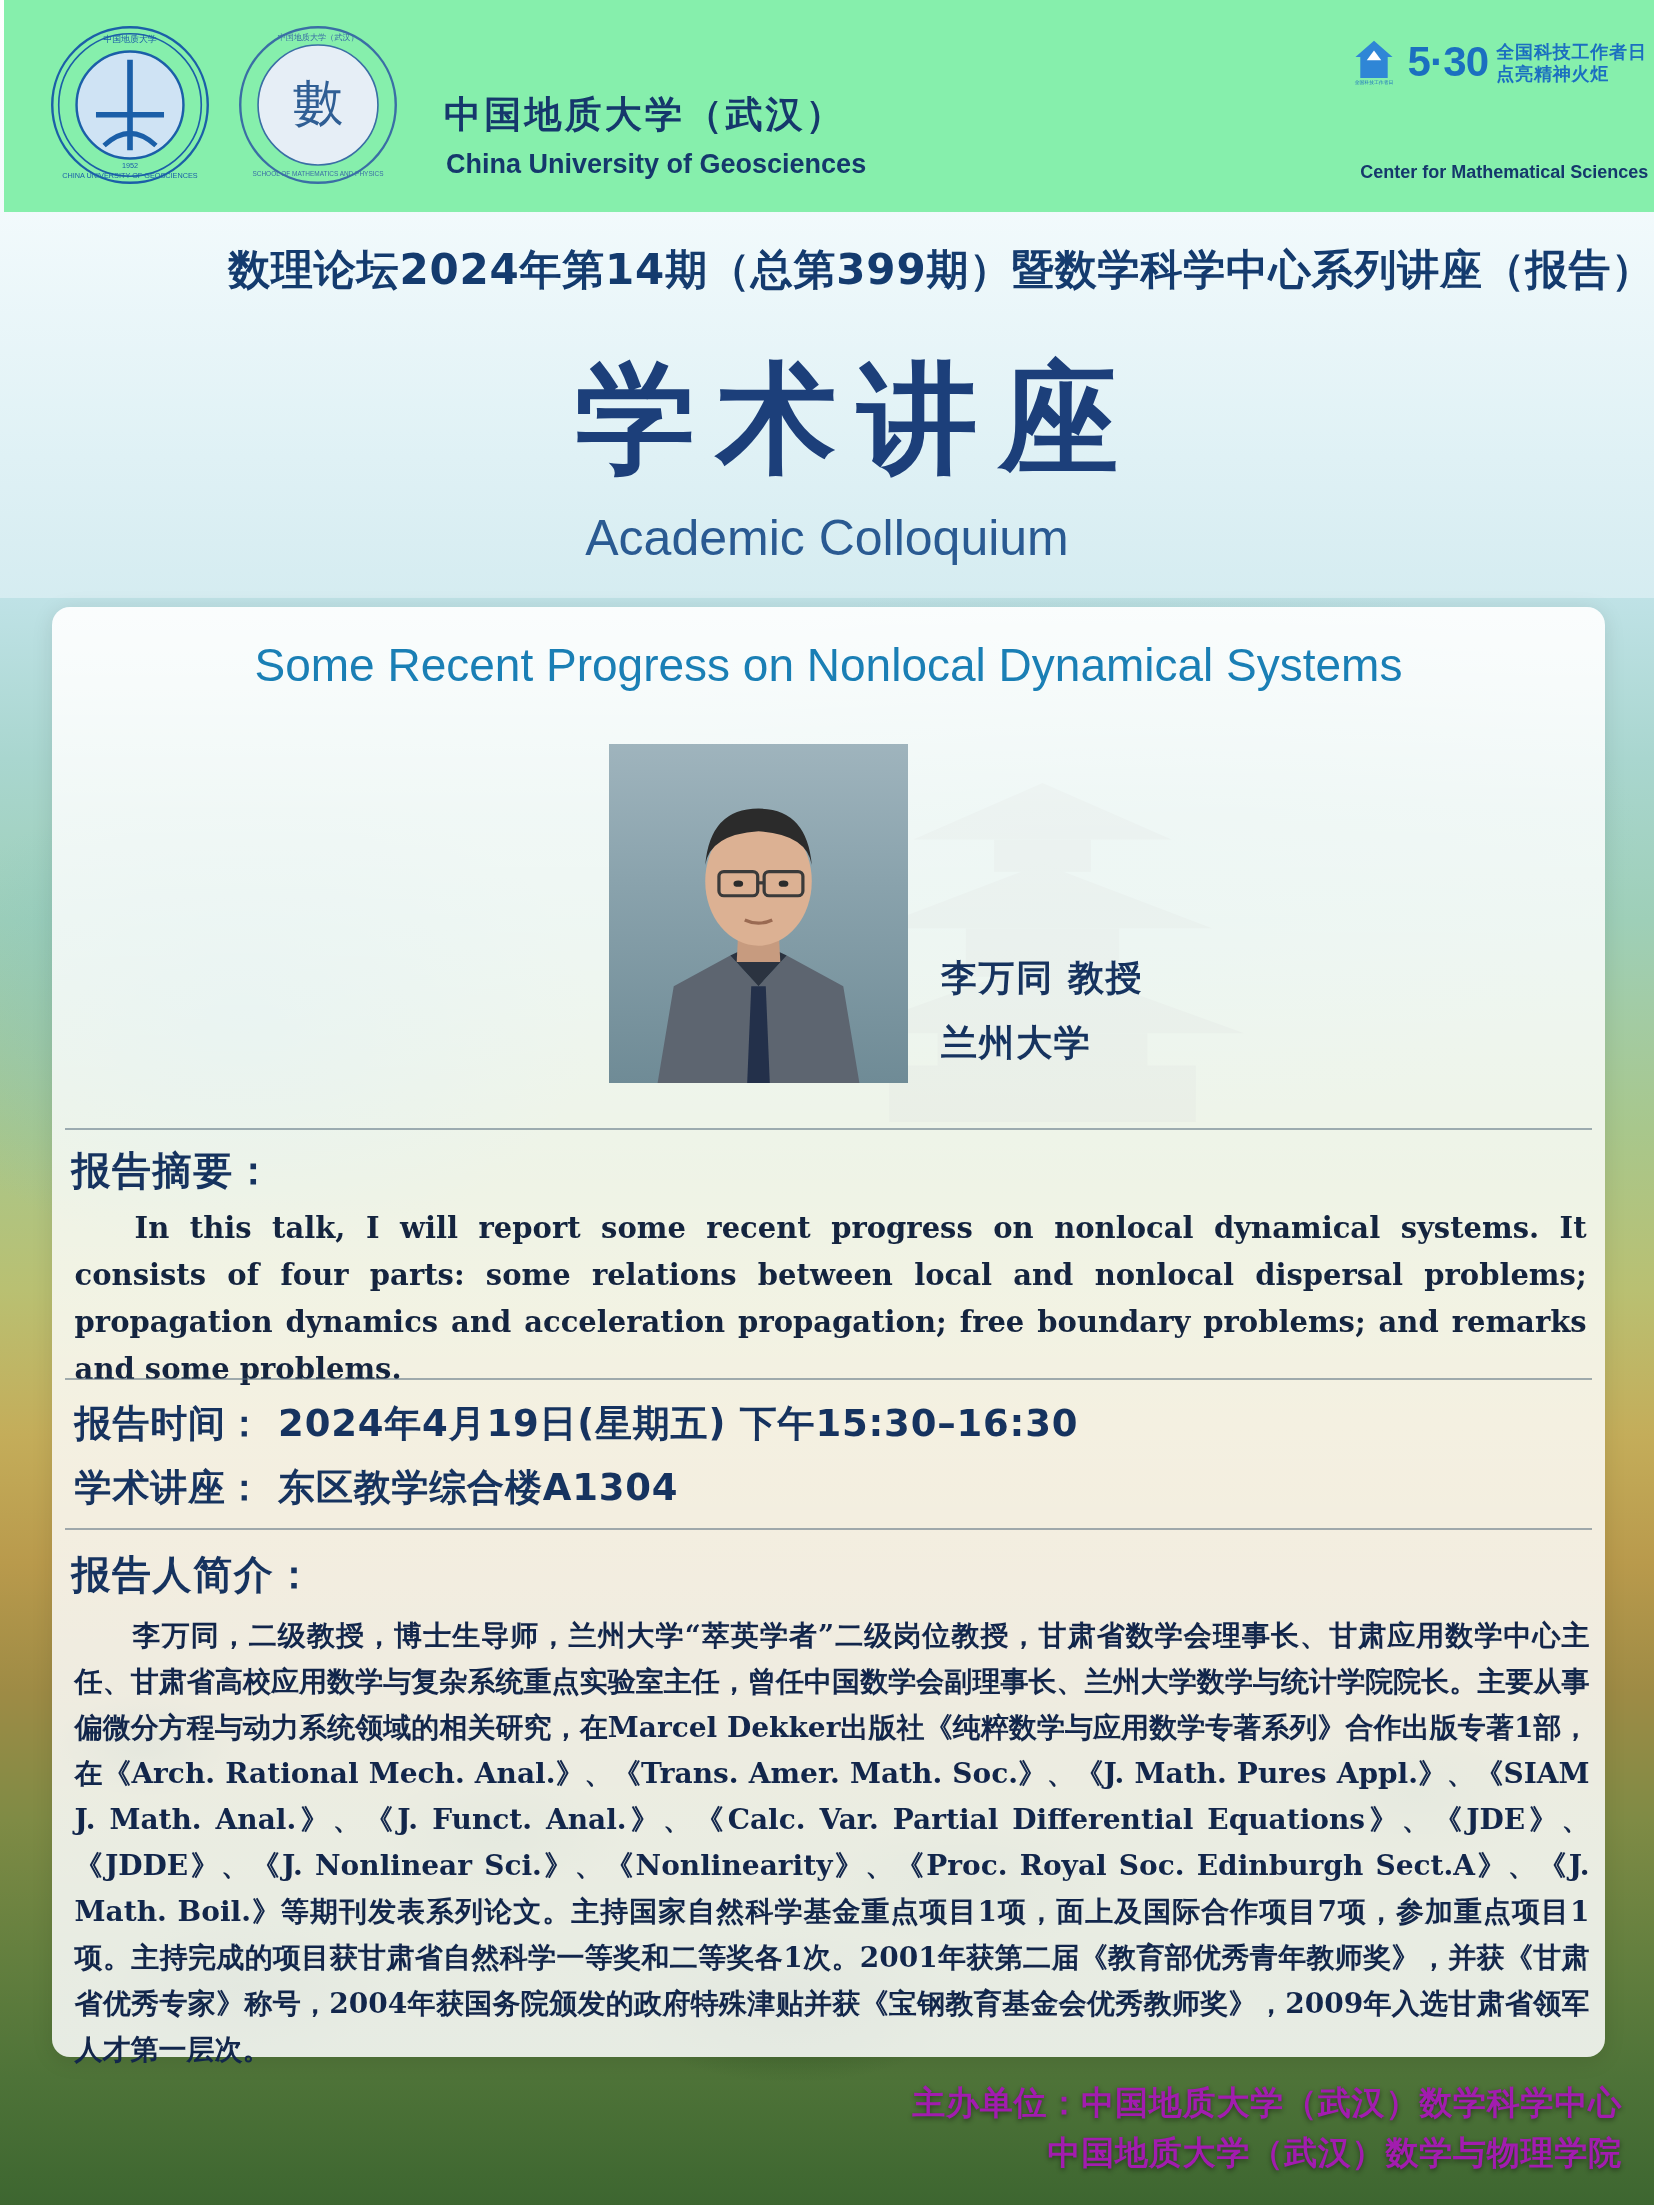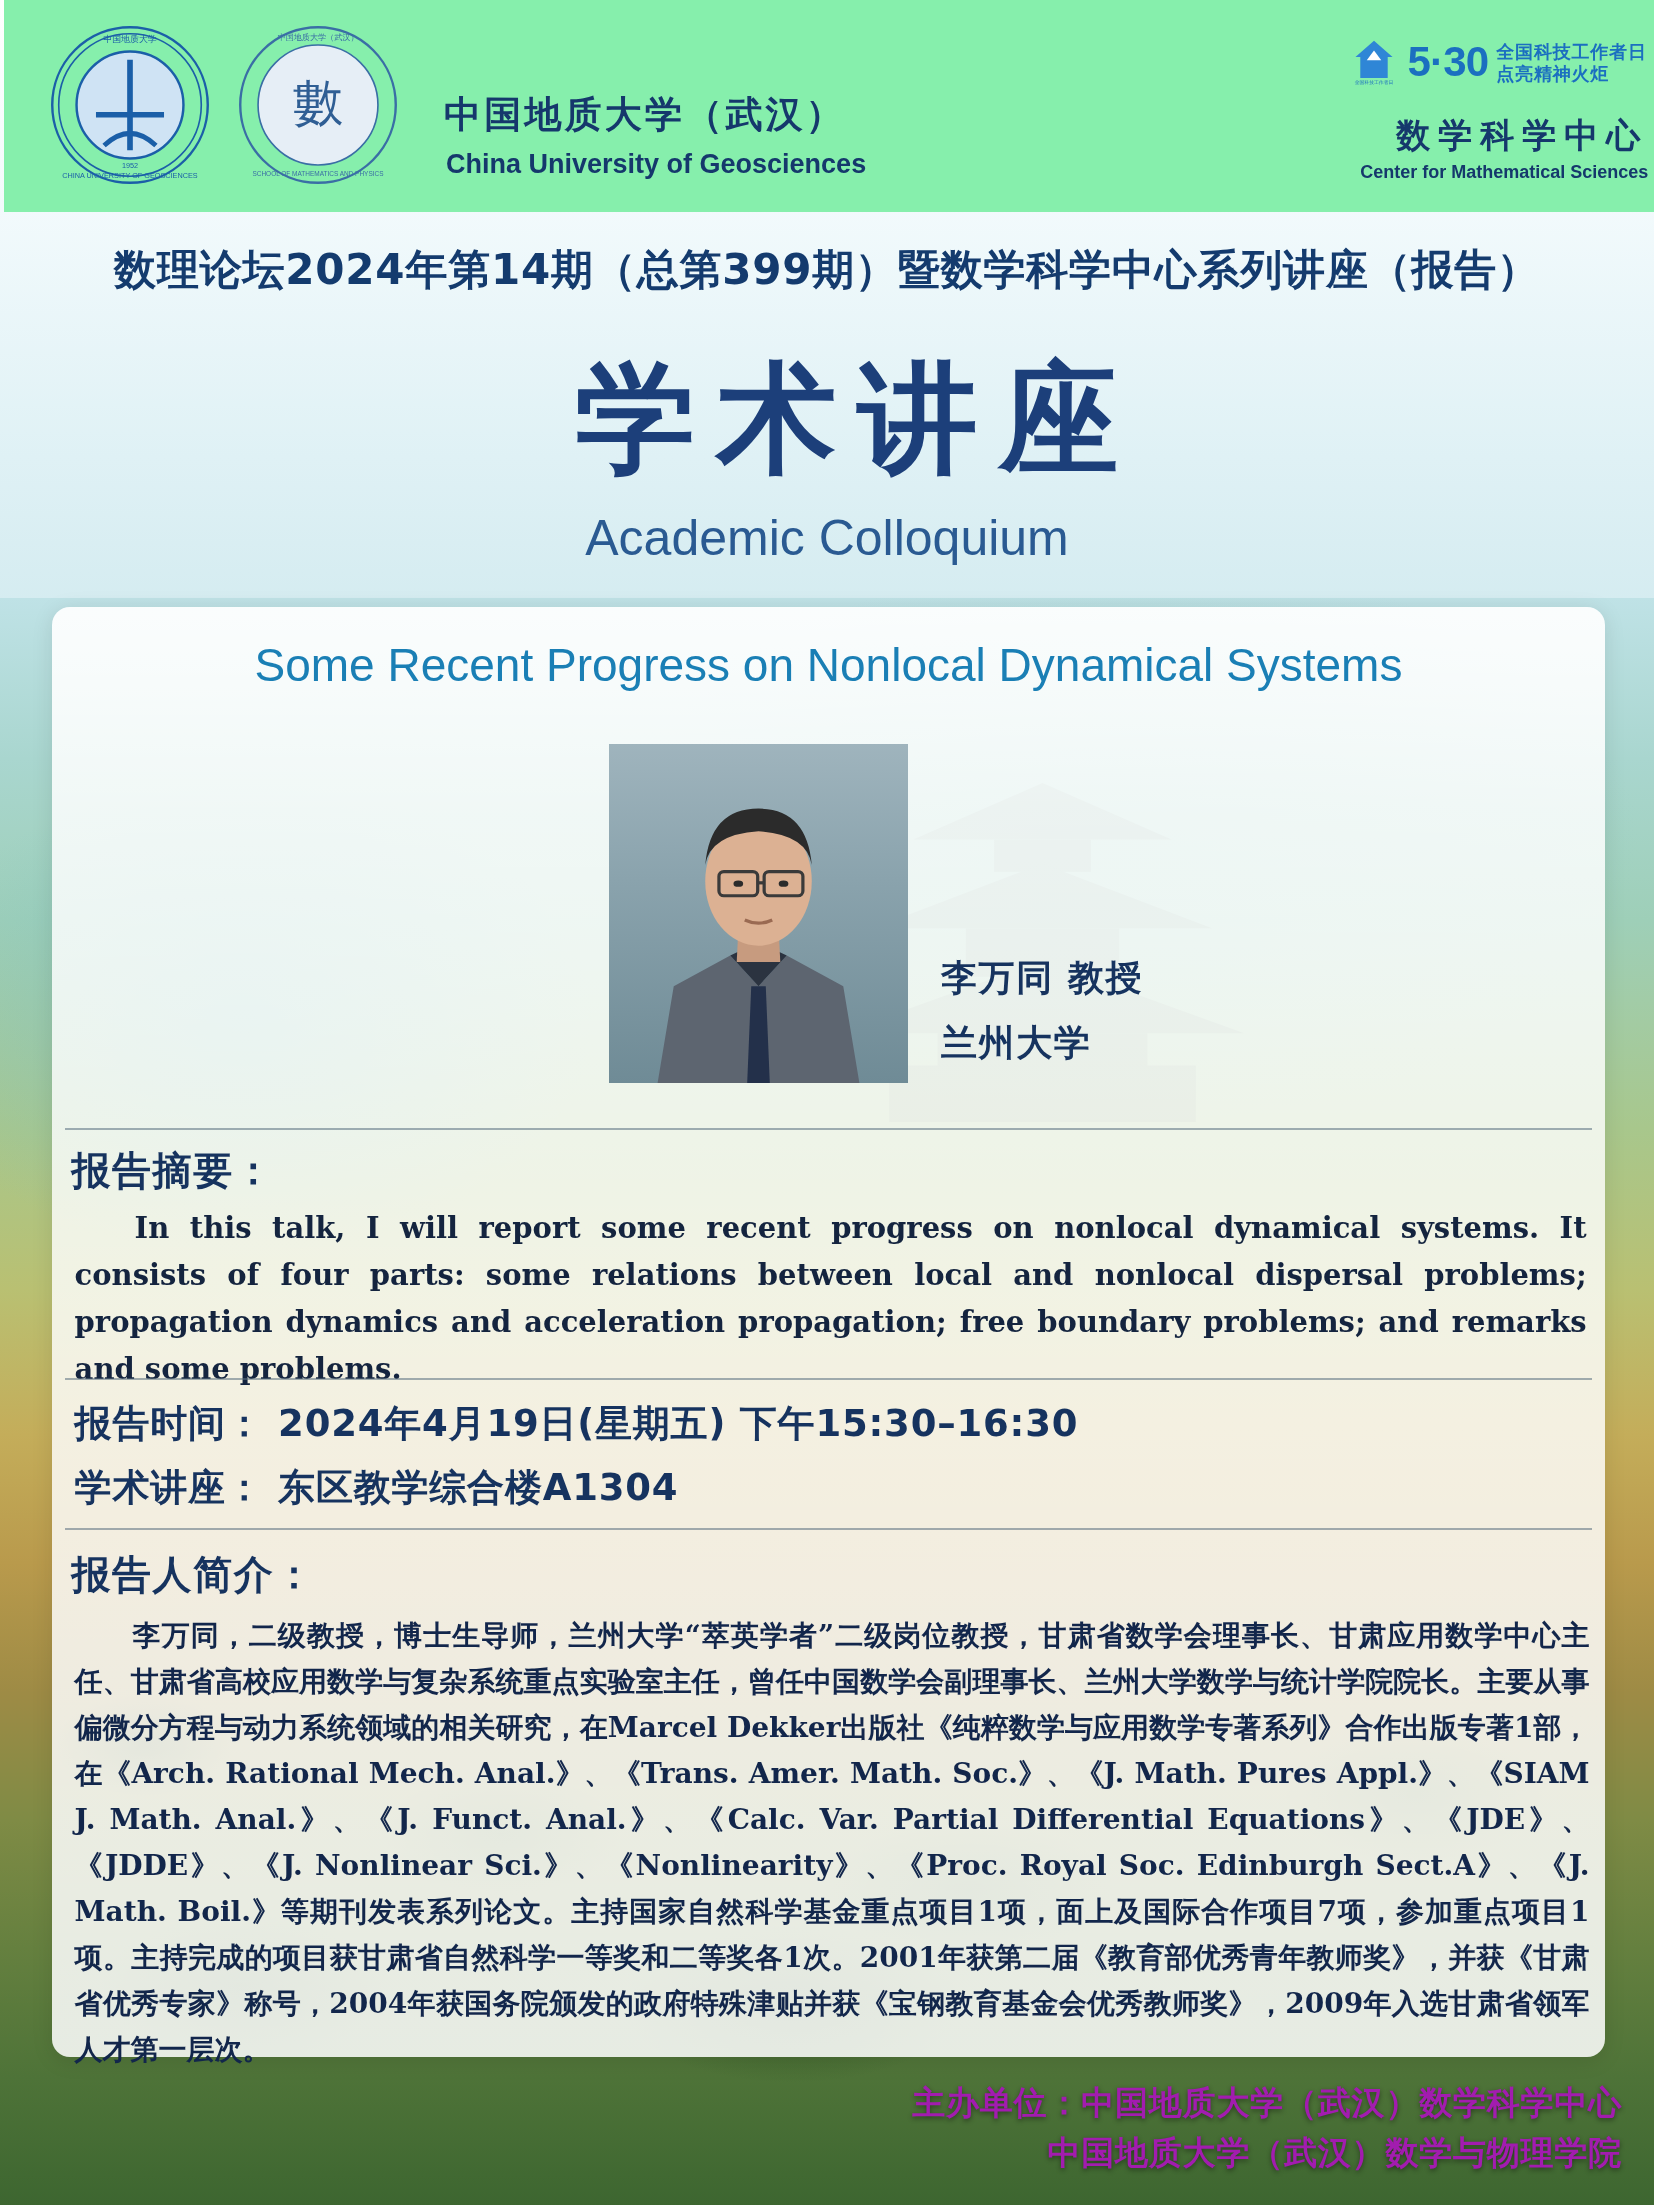--- a/index.html
+++ b/index.html
@@ -149,21 +149,21 @@
     font-family: "DejaVu Sans", sans-serif;
     letter-spacing: 0.8px;
   }
   .sci-day .slogan span { display: block; }
 
   
   .forum-line {
     position: absolute;
     left: 0; top: 242px;
     width: 1654px;
-    text-align: center;
+    text-align: right;
     font-size: 42px;
     font-weight: bold;
     color: #143b6e;
     font-family: "DejaVu Sans", sans-serif;
     letter-spacing: 0.8px;
   }
 
   
   .cn-title {
     position: absolute;
@@ -353,21 +353,20 @@
         <path d="M31 18 L40 30 L22 30 Z" fill="#ffffff"></path>
         <text x="31" y="60" font-size="6" fill="#1b6fc0" text-anchor="middle" font-family="DejaVu Sans, sans-serif">全国科技工作者日</text>
       </svg>
       <div class="date">5·30</div>
       <div class="slogan">
         <span>全国科技工作者日</span>
         <span>点亮精神火炬</span>
       </div>
     </div>
 
-    <div class="center-name">数学科学中心</div>
     <div class="center-name-en">Center for Mathematical Sciences</div>
   </div>
 
   <div class="forum-line">数理论坛2024年第14期（总第399期）暨数学科学中心系列讲座（报告）</div>
 
   <div class="cn-title">学术讲座</div>
   <div class="en-title">Academic Colloquium</div>
 
   <div class="card">
 

